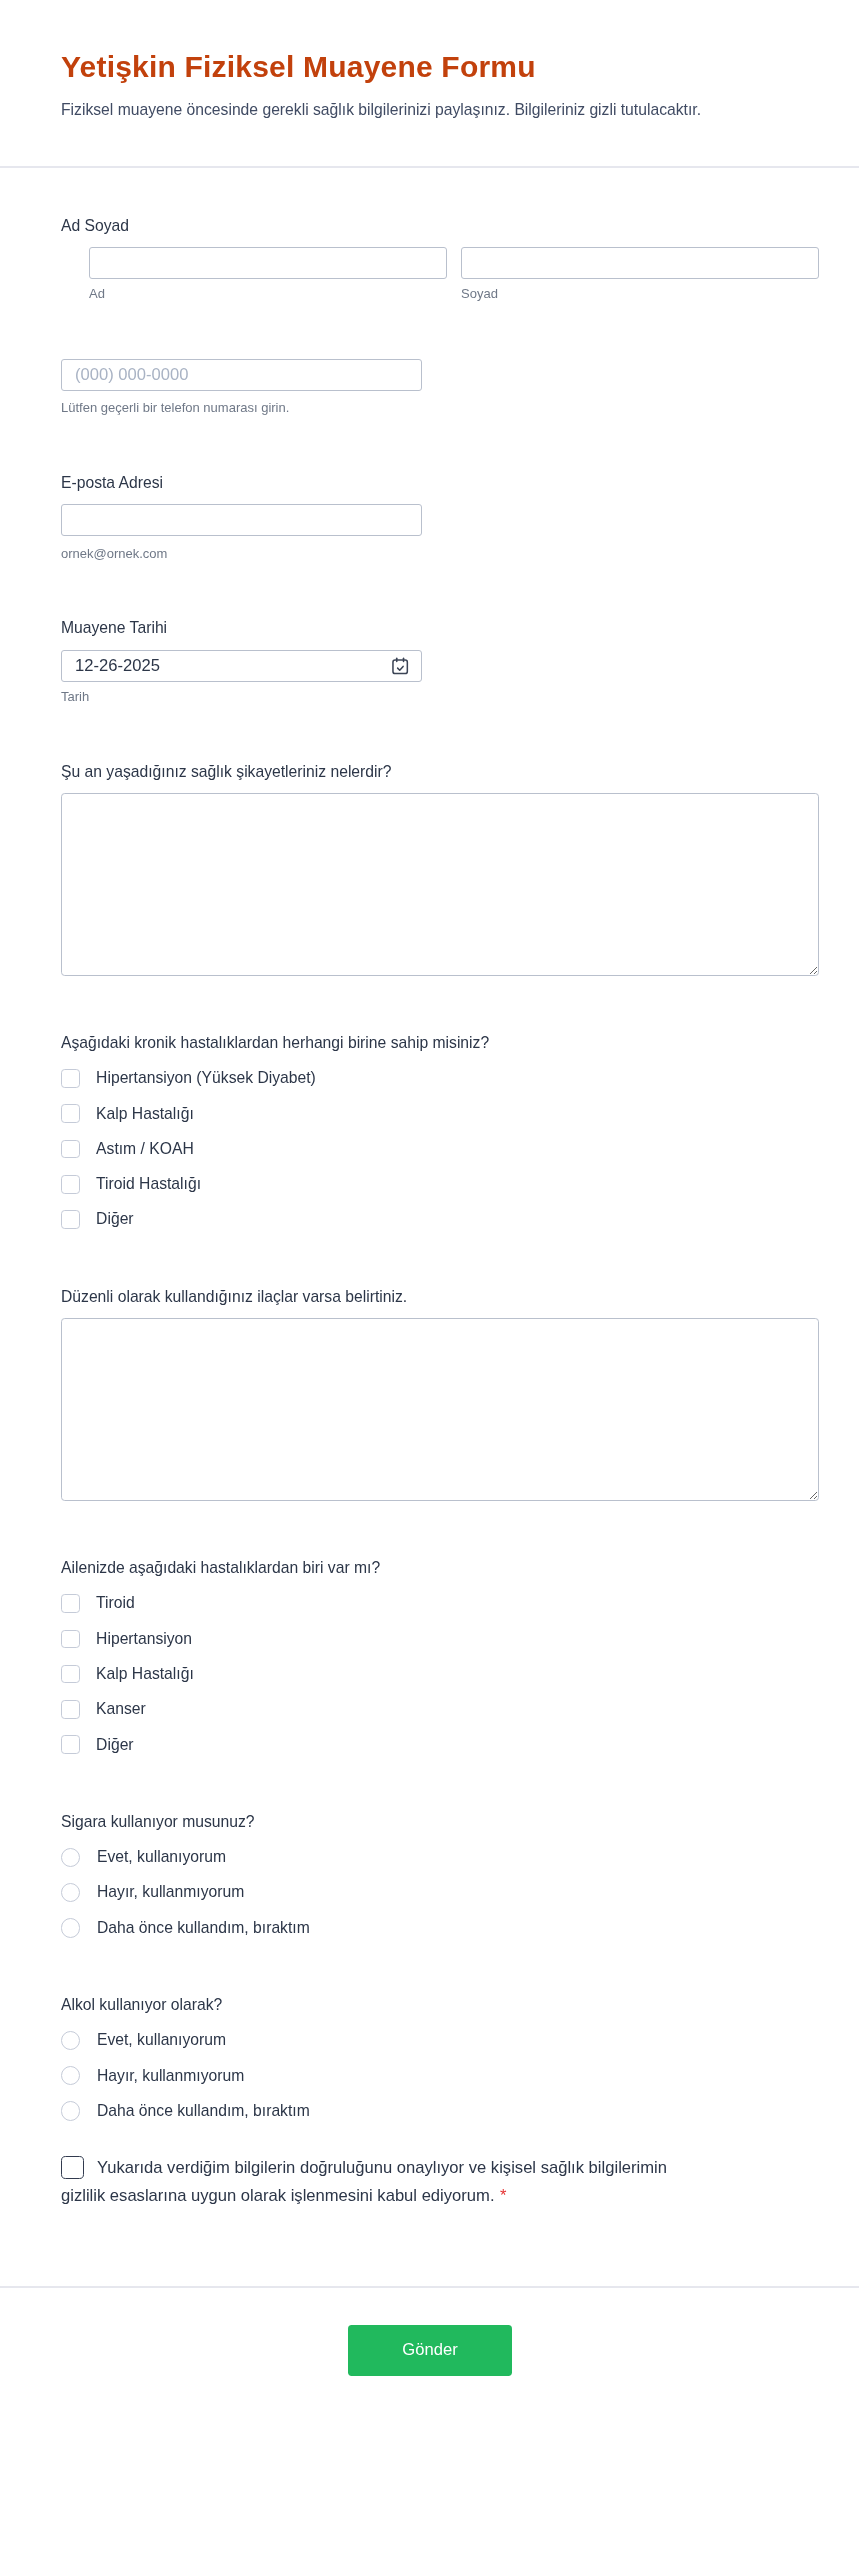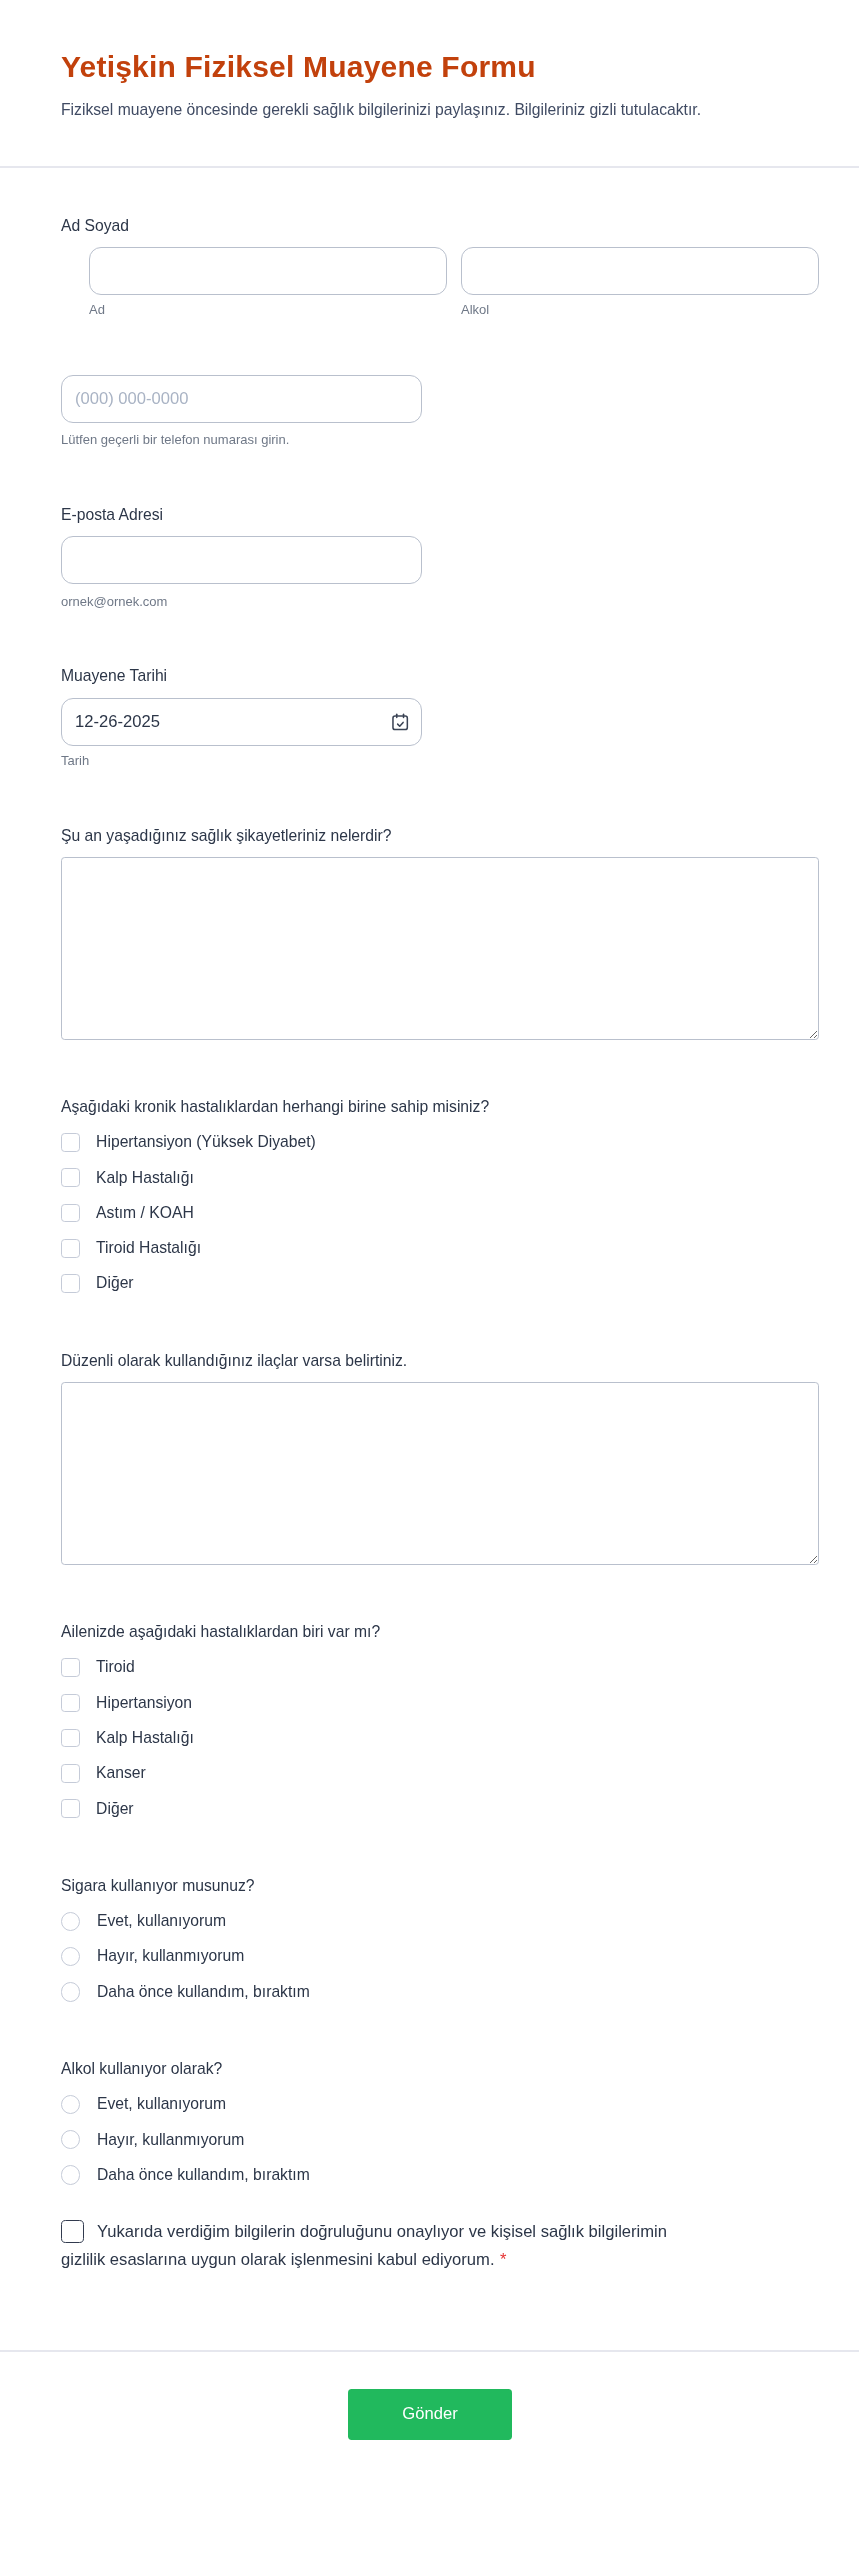--- a/index.html
+++ b/index.html
@@ -37,23 +37,23 @@
     font-size: 15.7px;
     font-weight: 500;
     color: #2c3648;
     line-height: 20.3px;
   }
   .row2 { display: flex; gap: 14px; margin-top: 11px; margin-left: 28px; }
   .half { flex: 1; }
   .text-input {
     display: block;
     width: 100%;
-    height: 48px;
+    height: 32px;
     border: 0.9px solid #b9c0cd;
-    border-radius: 12px;
+    border-radius: 3px;
     padding: 0 13px;
     font-family: inherit;
     font-size: 16.6px;
     color: #2c3648;
     background: #fff;
     outline: none;
   }
   .text-input::placeholder { color: #a9b3c4; }
   .w390 { width: 361px; }
   .mt12 { margin-top: 11px; }
@@ -154,21 +154,21 @@
 
   <div class="field">
     <span class="qlabel">Ad Soyad</span>
     <div class="row2">
       <div class="half">
         <input class="text-input" type="text" value="" style="">
         <div class="sublabel">Ad</div>
       </div>
       <div class="half">
         <input class="text-input" type="text" value="" style="">
-        <div class="sublabel">Alkol</div>
+        <div class="sublabel">Soyad</div>
       </div>
     </div>
   </div>
 
   <div class="field">
     <input class="text-input w390 mt12" type="text" placeholder="(000) 000-0000" style="">
     <div class="helper">Lütfen geçerli bir telefon numarası girin.</div>
   </div>
 
   <div class="field">

